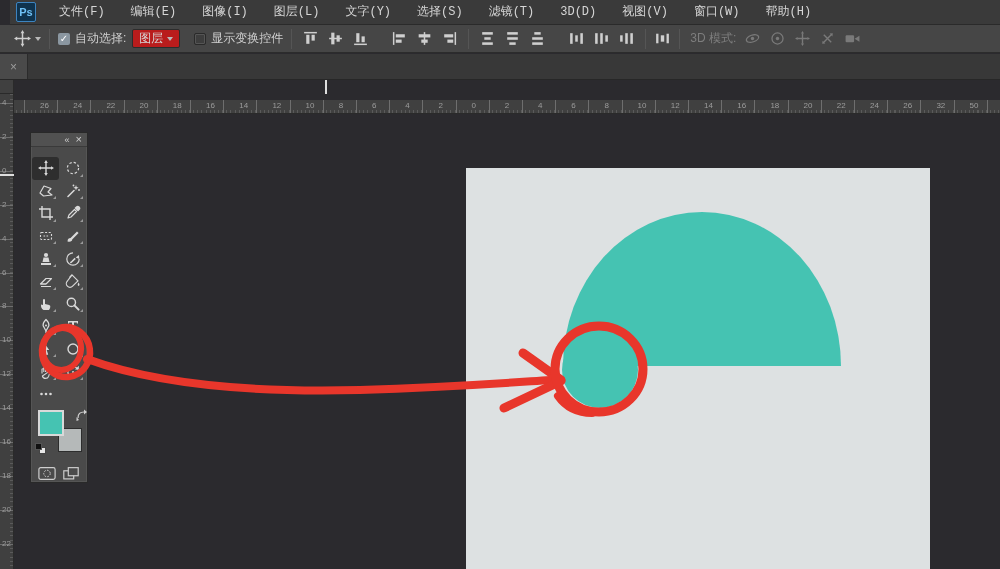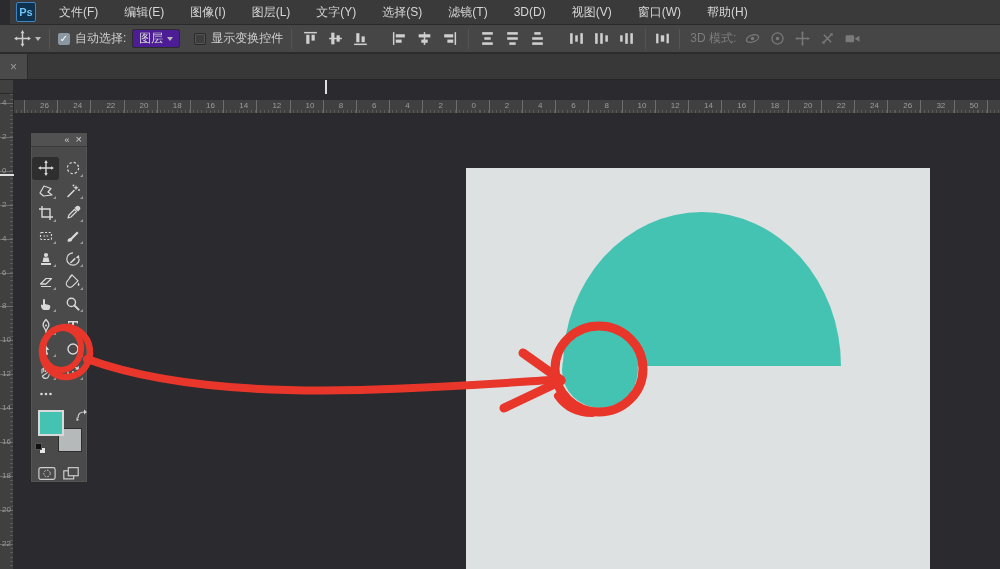--- a/index.html
+++ b/index.html
@@ -9,34 +9,34 @@
     background:#2b2a2e;
     font-family:"Liberation Sans", sans-serif;
     -webkit-font-smoothing:antialiased;
   }
   
   .menubar{position:absolute;left:10px;top:0;width:1000px;height:25px;background:#3a3a3a;
     border-bottom:1px solid #2a2a2a;display:flex;align-items:center;z-index:30;}
   .ps-logo{width:20px;height:20px;margin:0 10px 0 6px;background:#0f334e;border:1px solid #3d84c0;
     border-radius:2px;color:#6fc1f5;font-size:11px;font-weight:bold;display:flex;align-items:center;justify-content:center;}
   .menubar-items{display:flex;align-items:center;height:100%;}
-  .menu-item{color:#d6d6d6;font-size:12px;padding:0 13px;line-height:25px;cursor:default;white-space:nowrap;}
+  .menu-item{color:#d6d6d6;font-size:12px;padding:0 13px;line-height:25px;cursor:default;white-space:nowrap;font-family:Liberation Mono, monospace;}
   
   .optionsbar{position:absolute;left:0;top:25px;width:1000px;height:28px;background:#464646;
     border-bottom:1px solid #2c2c2c;display:flex;align-items:center;z-index:30;color:#cfcfcf;font-size:12px;}
   .ob-sep{width:1px;height:20px;background:#333;border-right:1px solid #555;margin:0 8px;flex:0 0 auto;}
   .ob-icon{width:17px;height:17px;color:#cfcfcf;flex:0 0 auto;}
   .ob-icon.dim{color:#7a7a7a;}
   .chev{width:0;height:0;border-left:3.5px solid transparent;border-right:3.5px solid transparent;
     border-top:4px solid #b9b9b9;margin-left:4px;}
   .cbx{width:12px;height:12px;border-radius:2px;margin-right:5px;flex:0 0 auto;
     display:flex;align-items:center;justify-content:center;font-size:10px;line-height:1;}
   .cbx.on{background:#8b97a1;color:#fff;}
   .cbx.off{background:#3d3d3d;border:1px solid #2a2a2a;box-shadow:0 0 0 1px #555 inset;color:transparent;}
-  .dropdown{background:#4c1d95;border:1px solid #2c2c2c;border-radius:2px;height:19px;
+  .dropdown{background:#b91c1c;border:1px solid #2c2c2c;border-radius:2px;height:19px;
     display:flex;align-items:center;padding:0 6px;margin:0 4px 0 6px;color:#d6d6d6;}
   .icon-grp{display:flex;align-items:center;gap:8px;margin:0 2px;}
   .dim-label{color:#7d7d7d;margin:0 6px 0 2px;}
   
   .tabstrip{position:absolute;left:0;top:54px;width:1000px;height:26px;background:#383838;
     border-bottom:1px solid #272727;z-index:30;display:flex;}
   .doc-tab{background:#4a4a4a;height:100%;display:flex;align-items:center;padding:0 10px;
     border-right:1px solid #2b2b2b;color:#d4d4d4;font-size:11px;gap:9px;}
   .tab-close{color:#9c9c9c;font-size:12px;line-height:1;cursor:default;}
   

